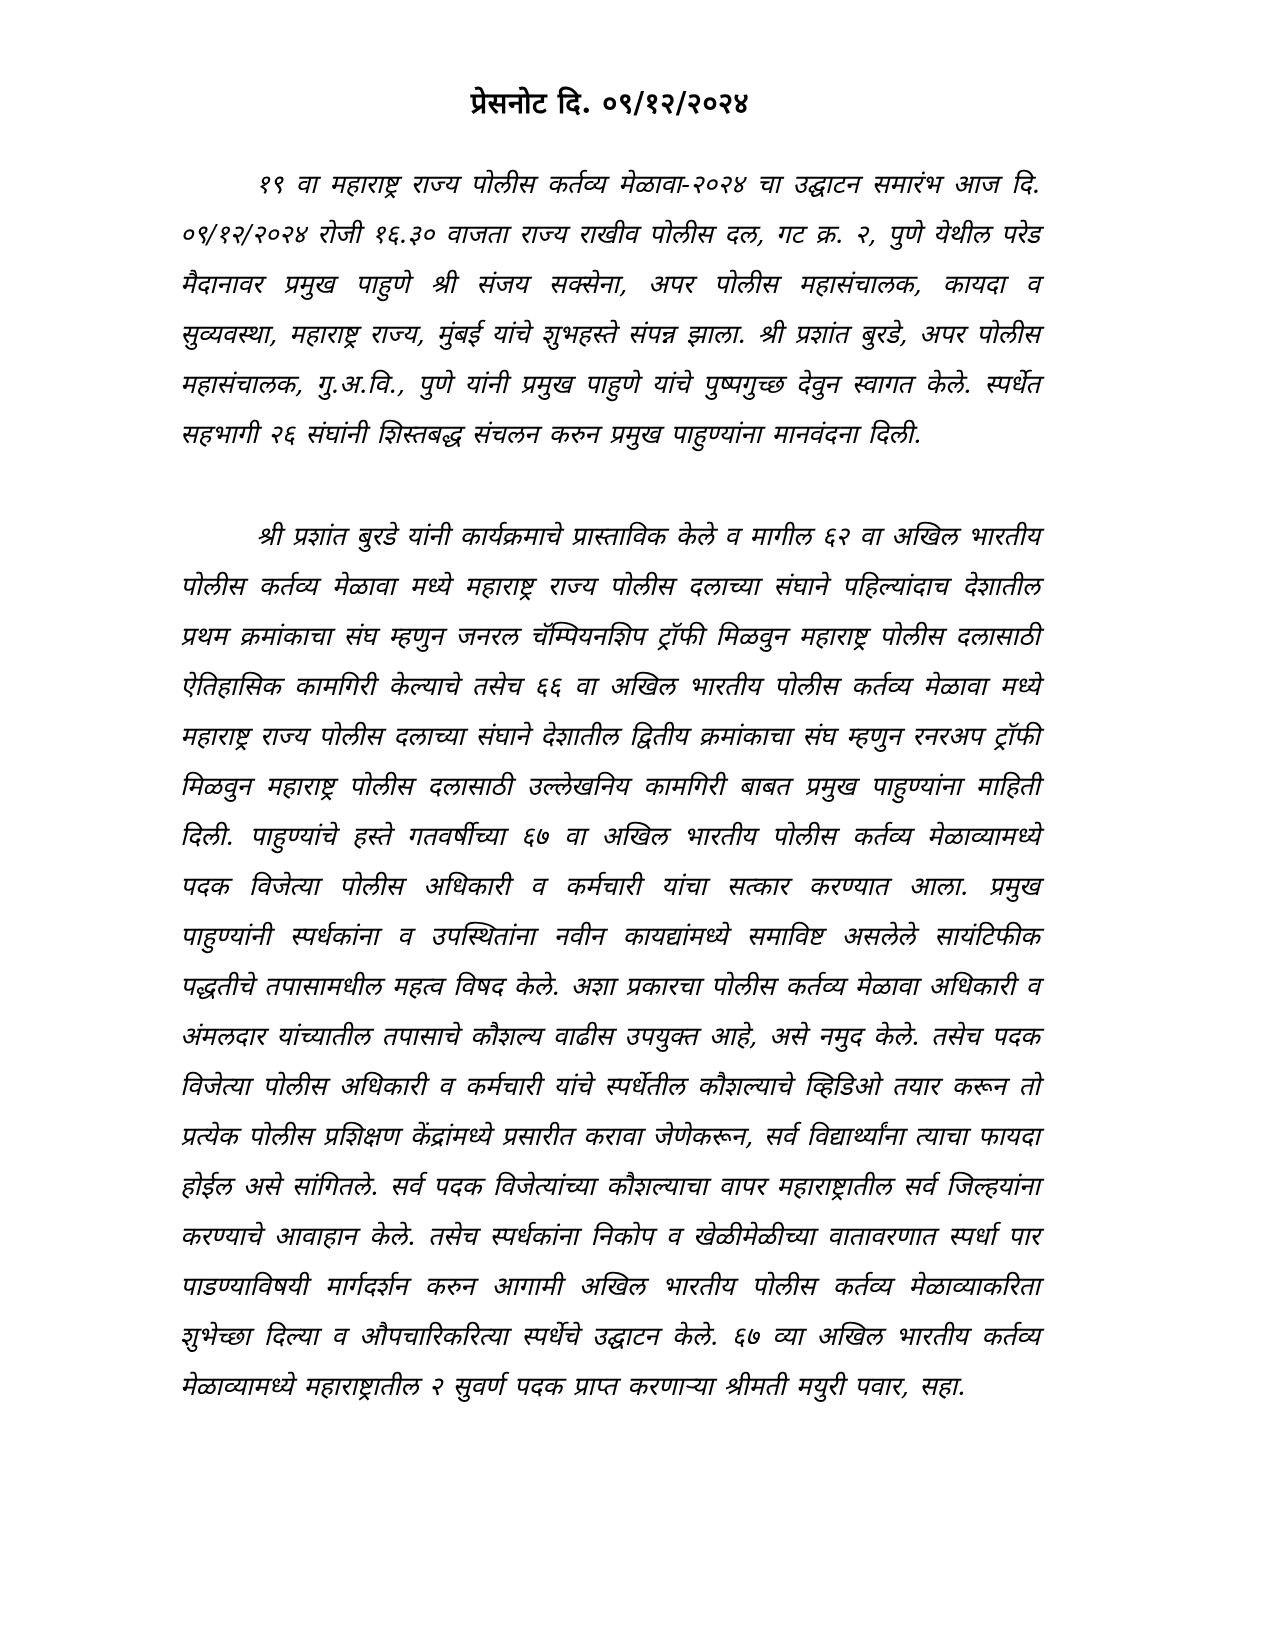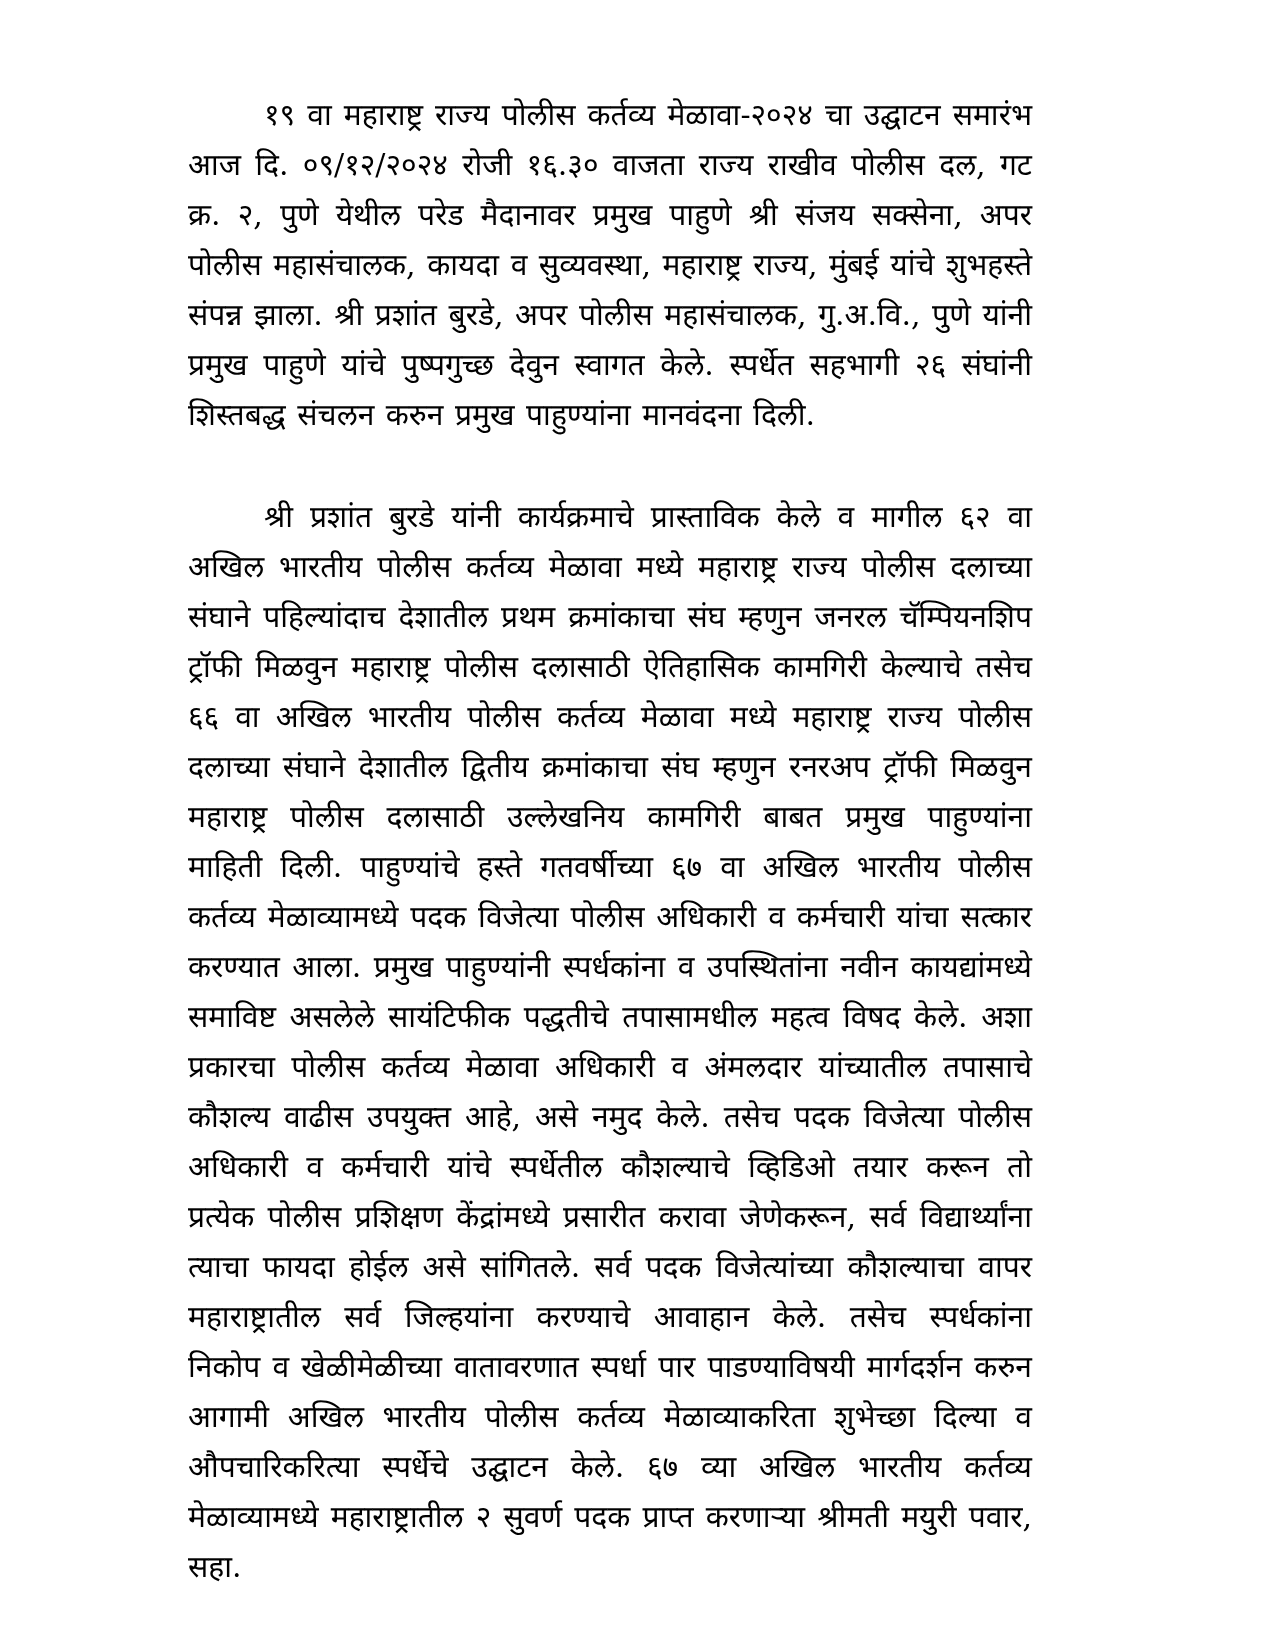--- a/index.html
+++ b/index.html
@@ -22,30 +22,32 @@
     background: #ffffff;
   }
   .doc-title {
     text-align: center;
     font-size: 29px;
     font-weight: bold;
     margin: 0 0 38px 0;
     letter-spacing: 0.5px;
   }
   .body-para {
-    font-size: 30px;
+    font-size: 26px;
     line-height: 50px;
     text-align: justify;
     text-indent: 76px;
-    margin: 8px;
+    margin: 0;
     word-spacing: 2px;
+    font-style: italic;
   }
   .body-para + .body-para {
     margin-top: 52px;
   }
 </style>
 </head>
 <body>
 
 <div class="page">
+  <h1 class="doc-title">प्रेसनोट दि. ०९/१२/२०२४</h1>
   <p class="body-para">१९ वा महाराष्ट्र राज्य पोलीस कर्तव्य मेळावा-२०२४ चा उद्घाटन समारंभ आज दि. ०९/१२/२०२४ रोजी १६.३० वाजता राज्य राखीव पोलीस दल, गट क्र. २, पुणे येथील परेड मैदानावर प्रमुख पाहुणे श्री संजय सक्सेना, अपर पोलीस महासंचालक, कायदा व सुव्यवस्था, महाराष्ट्र राज्य, मुंबई यांचे शुभहस्ते संपन्न झाला. श्री प्रशांत बुरडे, अपर पोलीस महासंचालक, गु.अ.वि., पुणे यांनी प्रमुख पाहुणे यांचे पुष्पगुच्छ देवुन स्वागत केले. स्पर्धेत सहभागी २६ संघांनी शिस्तबद्ध संचलन करुन प्रमुख पाहुण्यांना मानवंदना दिली.</p>
   <p class="body-para">श्री प्रशांत बुरडे यांनी कार्यक्रमाचे प्रास्ताविक केले व मागील ६२ वा अखिल भारतीय पोलीस कर्तव्य मेळावा मध्ये महाराष्ट्र राज्य पोलीस दलाच्या संघाने पहिल्यांदाच देशातील प्रथम क्रमांकाचा संघ म्हणुन जनरल चॅम्पियनशिप ट्रॉफी मिळवुन महाराष्ट्र पोलीस दलासाठी ऐतिहासिक कामगिरी केल्याचे तसेच ६६ वा अखिल भारतीय पोलीस कर्तव्य मेळावा मध्ये महाराष्ट्र राज्य पोलीस दलाच्या संघाने देशातील द्वितीय क्रमांकाचा संघ म्हणुन रनरअप ट्रॉफी मिळवुन महाराष्ट्र पोलीस दलासाठी उल्लेखनिय कामगिरी बाबत प्रमुख पाहुण्यांना माहिती दिली. पाहुण्यांचे हस्ते गतवर्षीच्या ६७ वा अखिल भारतीय पोलीस कर्तव्य मेळाव्यामध्ये पदक विजेत्या पोलीस अधिकारी व कर्मचारी यांचा सत्कार करण्यात आला. प्रमुख पाहुण्यांनी स्पर्धकांना व उपस्थितांना नवीन कायद्यांमध्ये समाविष्ट असलेले सायंटिफीक पद्धतीचे तपासामधील महत्व विषद केले. अशा प्रकारचा पोलीस कर्तव्य मेळावा अधिकारी व अंमलदार यांच्यातील तपासाचे कौशल्य वाढीस उपयुक्त आहे, असे नमुद केले. तसेच पदक विजेत्या पोलीस अधिकारी व कर्मचारी यांचे स्पर्धेतील कौशल्याचे व्हिडिओ तयार करून तो प्रत्येक पोलीस प्रशिक्षण केंद्रांमध्ये प्रसारीत करावा जेणेकरून, सर्व विद्यार्थ्यांना त्याचा फायदा होईल असे सांगितले. सर्व पदक विजेत्यांच्या कौशल्याचा वापर महाराष्ट्रातील सर्व जिल्हयांना करण्याचे आवाहान केले. तसेच स्पर्धकांना निकोप व खेळीमेळीच्या वातावरणात स्पर्धा पार पाडण्याविषयी मार्गदर्शन करुन आगामी अखिल भारतीय पोलीस कर्तव्य मेळाव्याकरिता शुभेच्छा दिल्या व औपचारिकरित्या स्पर्धेचे उद्घाटन केले. ६७ व्या अखिल भारतीय कर्तव्य मेळाव्यामध्ये महाराष्ट्रातील २ सुवर्ण पदक प्राप्त करणाऱ्या श्रीमती मयुरी पवार, सहा.</p>
 </div>
 
 </body></html>

